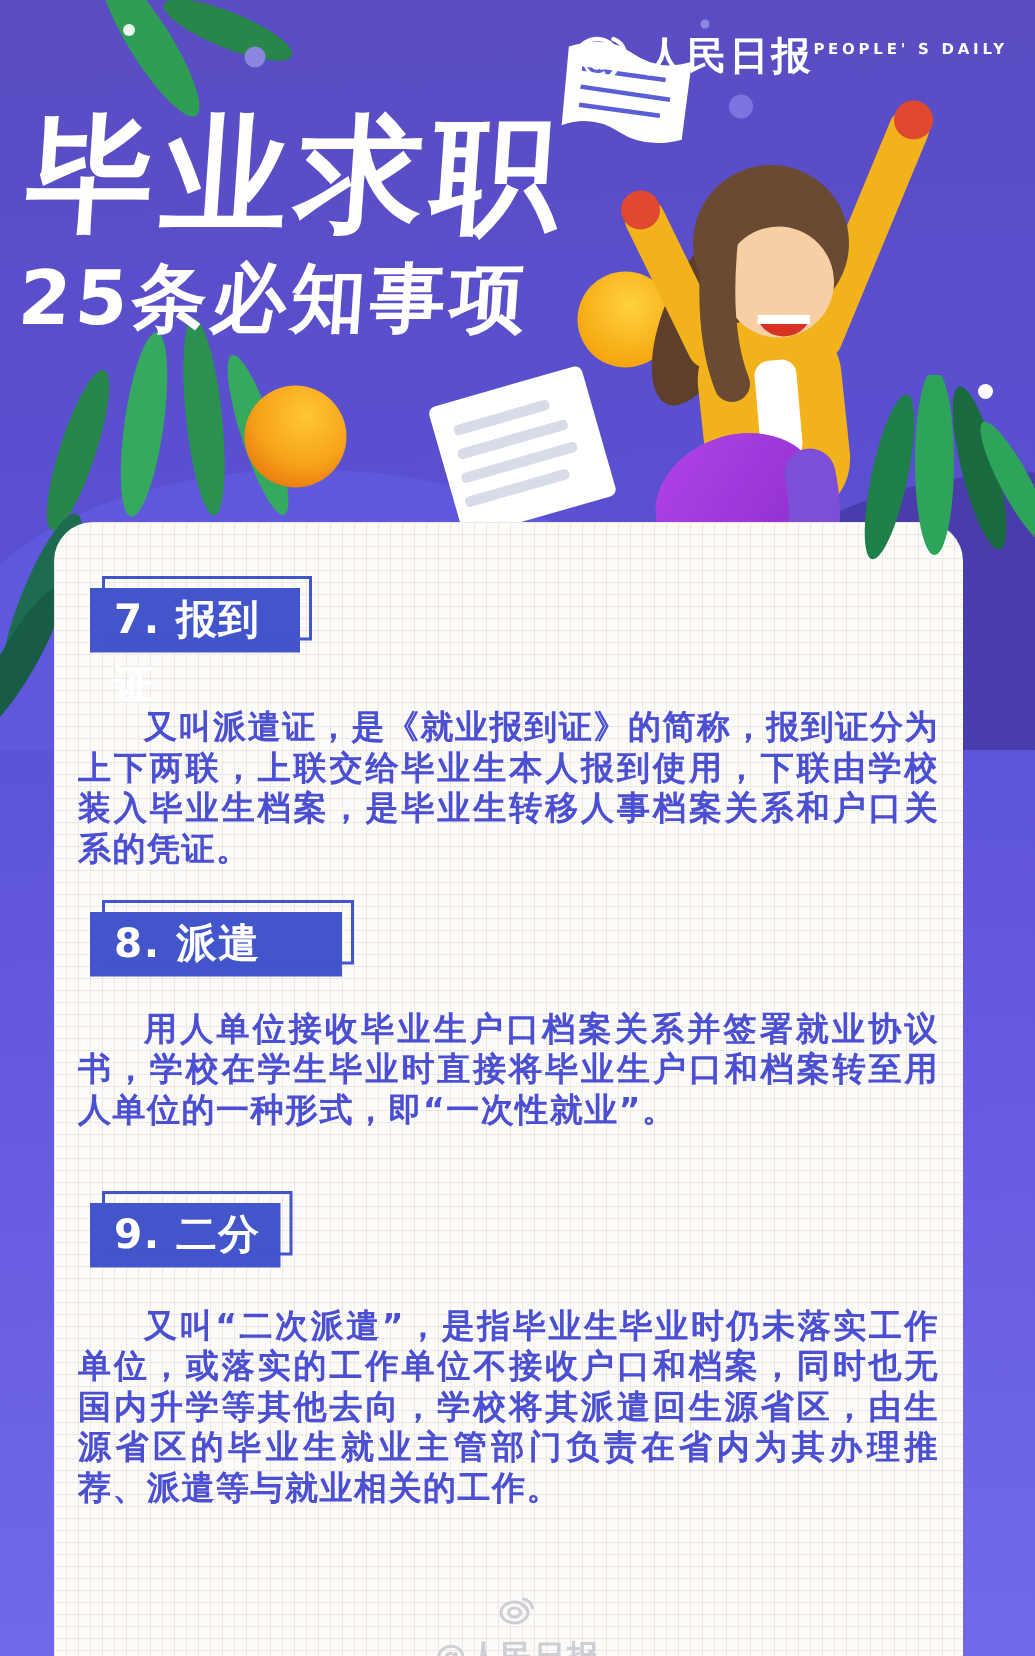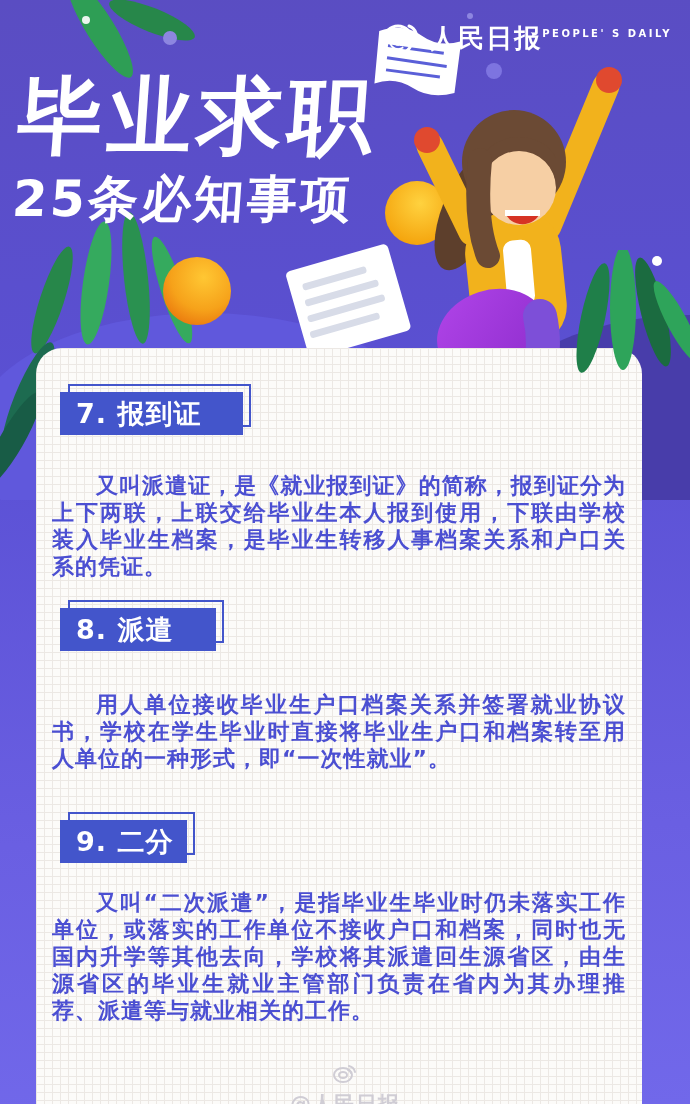--- a/index.html
+++ b/index.html
@@ -32,27 +32,27 @@
   }
   .sec-head{
     position:relative;display:block;background:#4355cb;color:#ffffff;
     font-size:27px;font-weight:900;height:43px;line-height:43px;
     padding-left:16px;box-sizing:border-box;letter-spacing:1px;z-index:0;
   }
   .sec-head::before{
     content:"";position:absolute;left:8px;top:-8px;width:100%;height:100%;
     border:2px solid #4355cb;box-sizing:border-box;z-index:-1;
   }
-  .w1{width:183px;margin:44px 0 0 8px;}
-  .w2{width:156px;margin:28px 0 0 8px;}
+  .w1{width:140px;margin:44px 0 0 8px;}
+  .w2{width:168px;margin:28px 0 0 8px;}
   .w3{width:127px;margin:48px 0 0 8px;}
   .sec-text{color:#4b4fd2;font-size:22px;line-height:27px;font-weight:700;
     letter-spacing:1px;text-align:justify;}
   .t7{margin-top:37px;}
-  .t8{margin-top:40px;}
+  .t8{margin-top:22px;}
   .t9{margin-top:26px;}
   .sec-text p{margin:0;text-indent:2em;}
   
   .watermark{
     position:absolute;left:50%;top:1060px;transform:translateX(-50%);
     z-index:4;display:flex;align-items:center;gap:6px;
     color:#ccc9d2;font-size:21px;font-weight:800;letter-spacing:1px;opacity:.9;flex-direction:column;
   }
 </style>
 </head>

